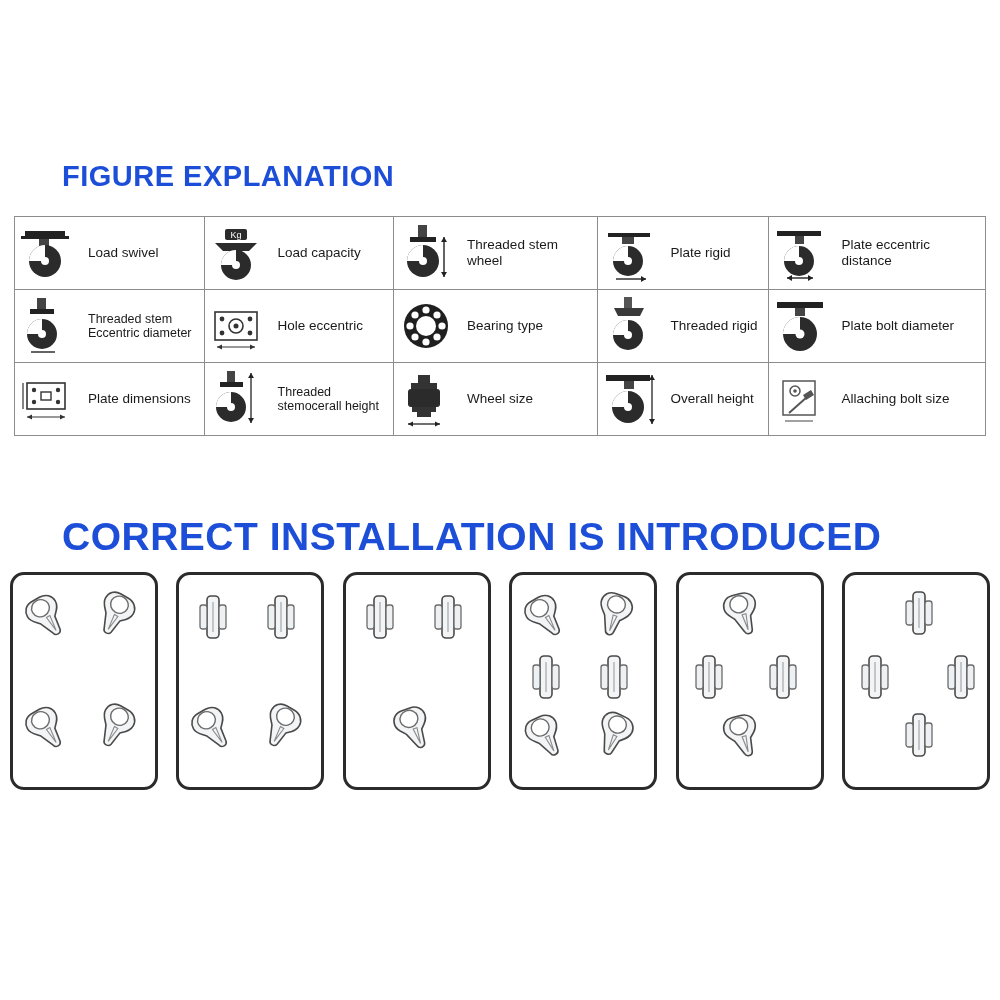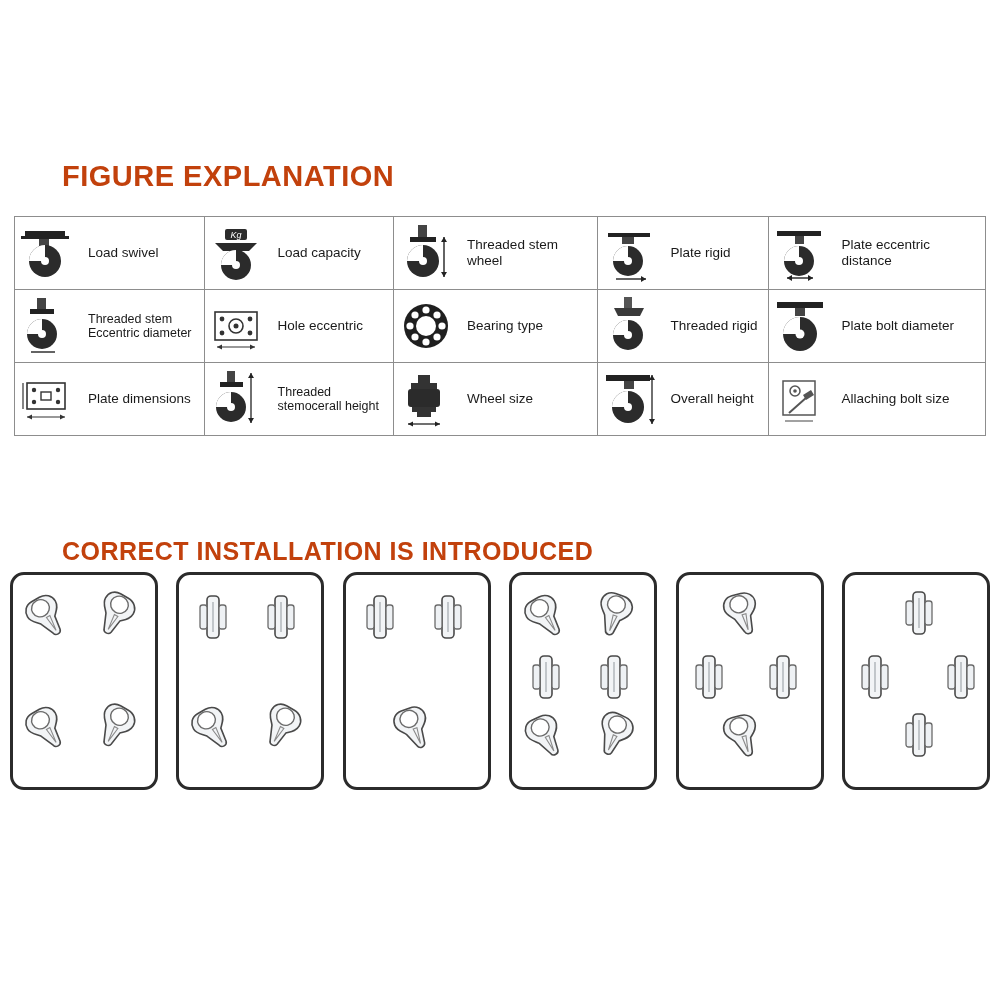--- a/index.html
+++ b/index.html
@@ -12,34 +12,34 @@
     height: 1000px;
     font-family: "Liberation Sans", sans-serif;
     color: #1a1a1a;
     position: relative;
     overflow: hidden;
   }
 
   
   .section-title {
     position: absolute;
-    color: #c2410c;
+    color: #1d4ed8;
     font-weight: bold;
     letter-spacing: 0.5px;
     white-space: nowrap;
   }
   #figure-title {
     left: 62px;
     top: 160px;
     font-size: 29px;
   }
   #install-title {
     left: 62px;
-    top: 537px;
-    font-size: 25px;
+    top: 515px;
+    font-size: 39px;
   }
 
   
   #legend-table {
     position: absolute;
     left: 14px;
     top: 216px;
     width: 972px;
     border-collapse: collapse;
     table-layout: fixed;
@@ -54,21 +54,20 @@
     display: flex;
     align-items: center;
     gap: 7px;
     height: 70px;
   }
   .cell-icon {
     flex: 0 0 auto;
     width: 62px;
     height: 64px;
     position: relative;
-    font-style: italic;
   }
   .cell-label {
     font-size: 13.5px;
     line-height: 1.15;
     color: #1a1a1a;
   }
   .cell-label.small { font-size: 12.5px; }
 
   
   #plates {

